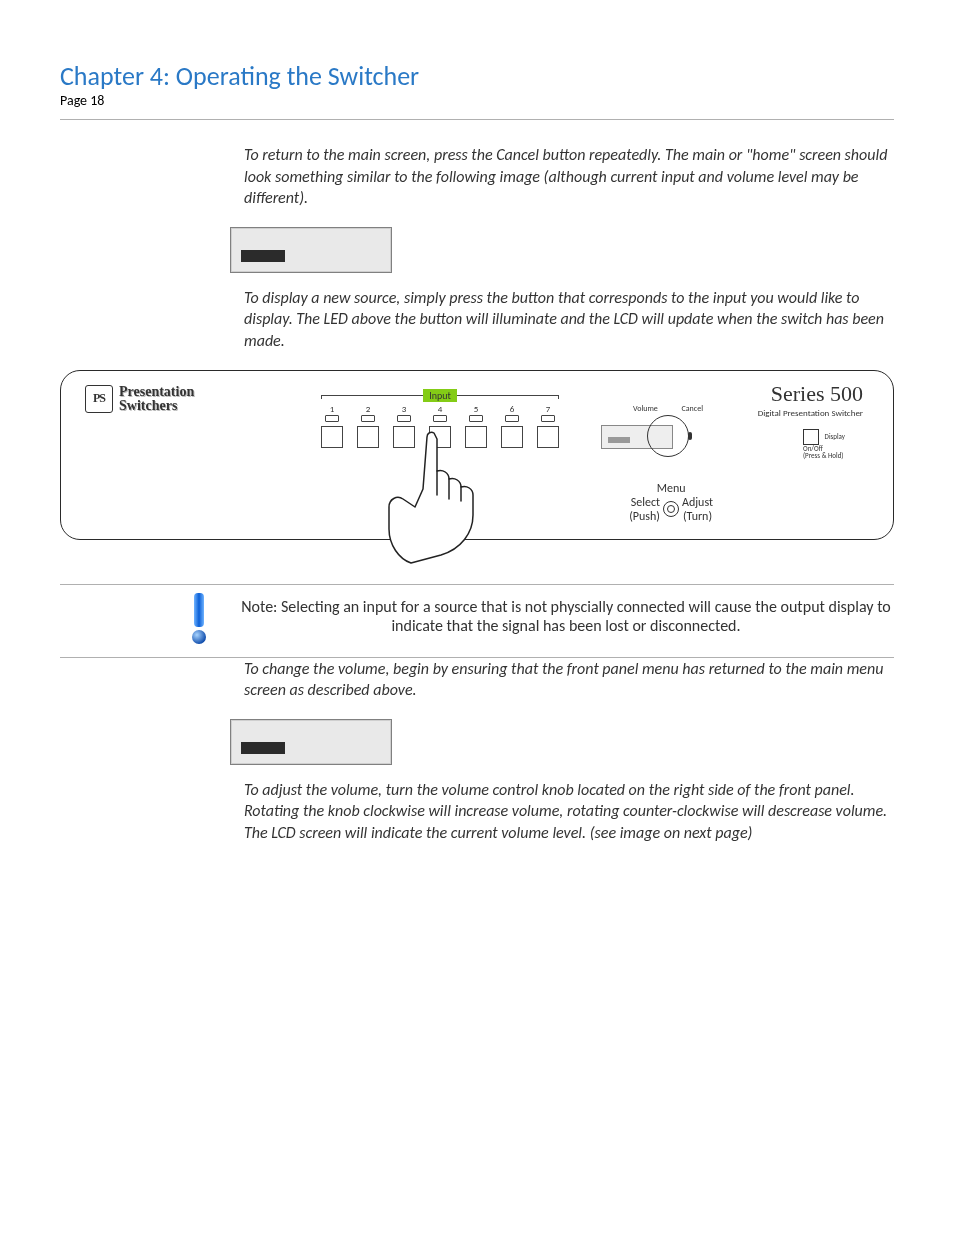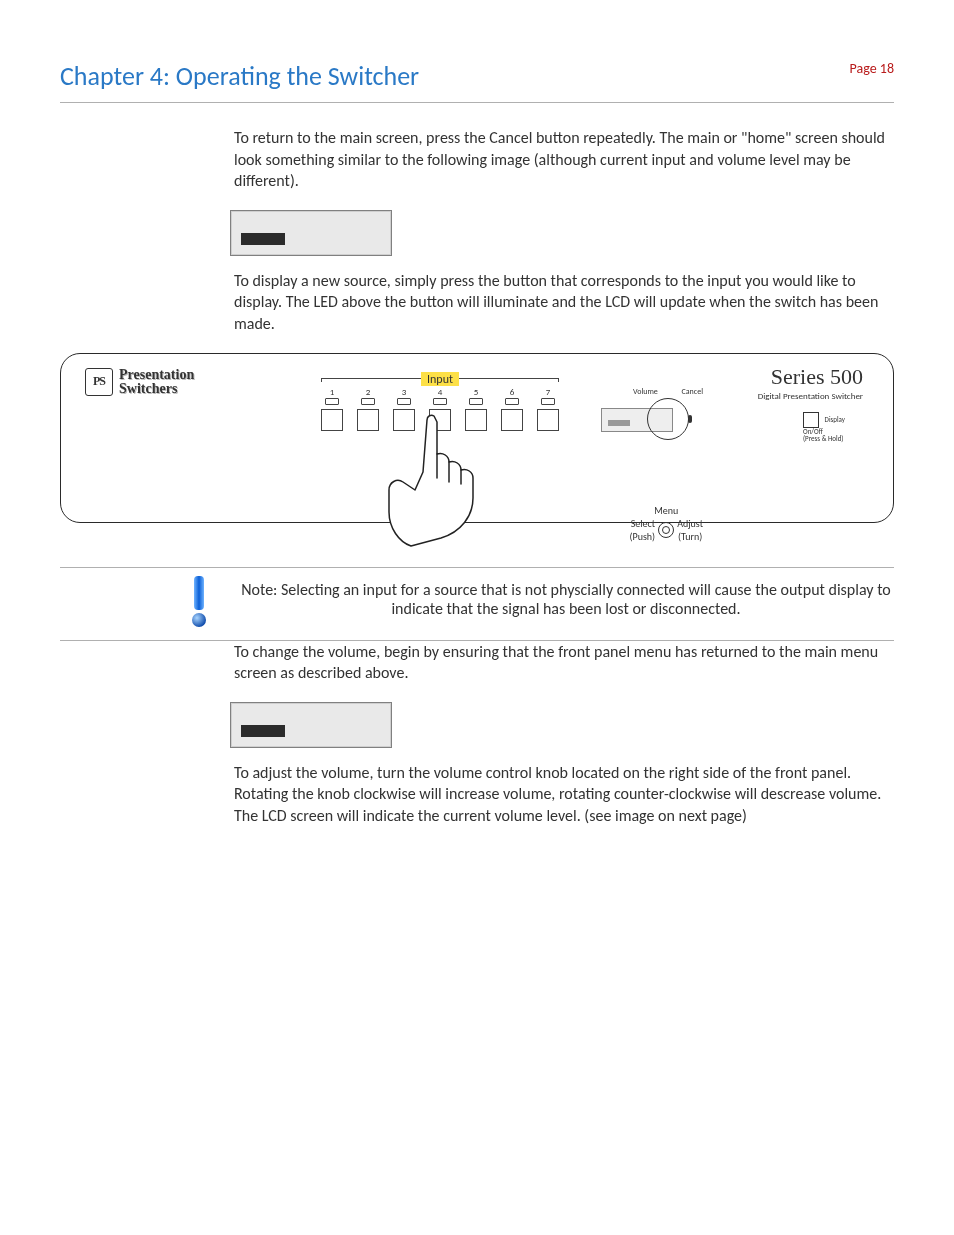--- a/index.html
+++ b/index.html
@@ -13,48 +13,50 @@
   }
   .page {
     padding: 60px 60px 40px 60px;
     box-sizing: border-box;
   }
   .header-row {
     display: flex;
     justify-content: space-between;
     align-items: flex-start;
     margin-bottom: 10px;
+    flex-direction: column;
   }
   .chapter-title {
     font-size: 26px;
     font-weight: 300;
     color: #2a79c6;
   }
   .page-label {
     font-size: 14px;
-    color: #b91c1c;
+    color: #000000;
   }
   .header-rule {
     border: none;
     border-top: 1px solid #b0b0b0;
     margin: 4px 0 24px 0;
   }
   .section-title {
     font-size: 18px;
     font-weight: 300;
     color: #2a79c6;
     margin-top: 30px;
     margin-bottom: 8px;
   }
   .body {
     margin-left: 170px;
   }
   p {
-    margin: 0 0 14px 4px;
+    margin: 0 0 14px 14px;
     line-height: 1.35;
+    font-style: italic;
   }
   .lcd {
     display: inline-block;
     width: 160px;
     height: 44px;
     background: #e9e9e9;
     border: 1px solid #808080;
     box-shadow: inset 0 0 0 1px #cfcfcf;
     position: relative;
     margin: 4px 0 10px 0;
@@ -135,24 +137,24 @@
     left: 0;
     right: 0;
     top: 6px;
     border-top: 1px solid #444;
     border-left: 1px solid #444;
     border-right: 1px solid #444;
     height: 3px;
   }
   .input-title {
     position: relative;
-    background: #fde047;
+    background: #84cc16;
     padding: 0 6px;
     z-index: 2;
-    font-size: 12px;
+    font-size: 10px;
   }
   .input-row {
     display: flex;
     gap: 14px;
   }
   .input-btn {
     display: flex;
     flex-direction: column;
     align-items: center;
   }
@@ -217,25 +219,24 @@
     position: absolute;
     right: -4px;
     top: 16px;
     width: 4px;
     height: 8px;
     background: #333;
     border-radius: 2px;
   }
   .menu-area {
     position: absolute;
-    right: 190px;
+    right: 180px;
     top: 110px;
     text-align: center;
-    font-size: 10px;
-    margin-top: 40px;
+    font-size: 12px;
   }
   .menu-knob {
     width: 14px;
     height: 14px;
     border: 1.5px solid #333;
     border-radius: 50%;
     display: inline-block;
     vertical-align: middle;
     position: relative;
   }

